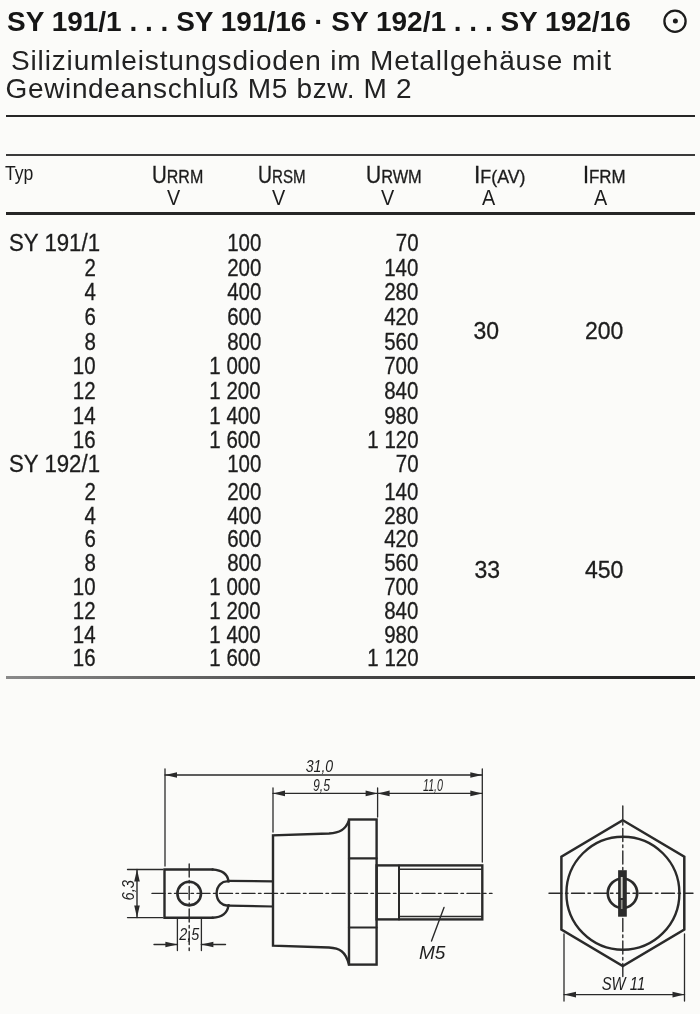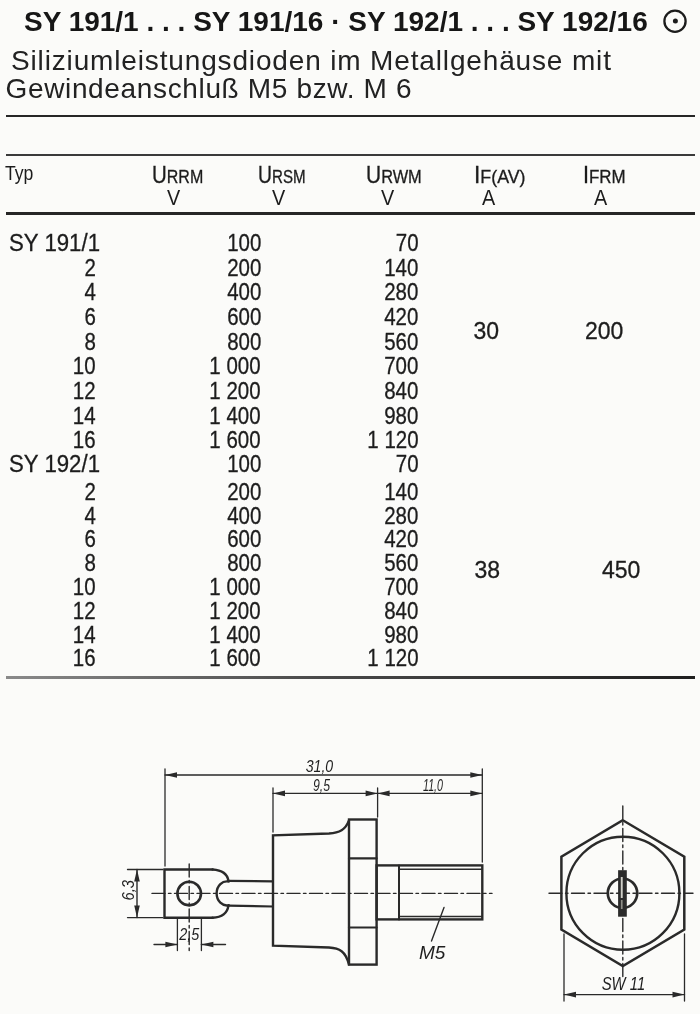--- a/index.html
+++ b/index.html
@@ -12,30 +12,30 @@
 .nl{transform-origin:0 50%}
 .rule{position:absolute;left:6px;width:689px;background:#262626}
 .hd{position:absolute;white-space:nowrap;font-size:23px;line-height:23px;transform-origin:0 50%;-webkit-text-stroke:0.3px #1c1c1c}
 .un{position:absolute;white-space:nowrap;font-size:22px;line-height:22px;transform:scaleX(0.9);transform-origin:0 50%}
 .dt{font-family:"Liberation Sans",sans-serif;font-style:italic;font-size:16px;fill:#1f1f1f}
 .dm{font-family:"Liberation Sans",sans-serif;font-style:italic;font-size:19px;fill:#1f1f1f}
 </style>
 </head>
 <body>
 
-<div class="abs" style="left:24px;top:8.4px;font-size:28px;line-height:28px;font-weight:bold;color:#161616">SY 191/1 . . . SY 191/16 · SY 192/1 . . . SY 192/16</div>
+<div class="abs" style="left:7px;top:8.4px;font-size:28px;line-height:28px;font-weight:bold;color:#161616">SY 191/1 . . . SY 191/16 · SY 192/1 . . . SY 192/16</div>
 
 <svg class="abs" style="left:662px;top:8px" width="28" height="28" viewBox="0 0 28 28">
     <circle cx="13" cy="13.2" r="10.6" fill="none" stroke="#1c1c1c" stroke-width="2.3"></circle>
     <circle cx="13.4" cy="13" r="2.5" fill="#1c1c1c"></circle>
   </svg>
 
 <div class="abs" style="left:11px;top:47.2px;font-size:28px;line-height:28px;letter-spacing:0.85px;color:#222">Siliziumleistungsdioden im Metallgehäuse mit</div>
 
-<div class="abs" style="left:5.5px;top:75.2px;font-size:28px;line-height:28px;letter-spacing:0.65px;color:#222">Gewindeanschluß M5 bzw. M 6</div>
+<div class="abs" style="left:5.5px;top:75.2px;font-size:28px;line-height:28px;letter-spacing:0.65px;color:#222">Gewindeanschluß M5 bzw. M 2</div>
 
 <div class="rule" style="top:114.5px;height:2.6px"></div>
 
 <div class="rule" style="top:154px;height:2px;background:#3a3a3a"></div>
 
 <div class="abs" style="left:5px;top:161.7px;font-size:21px;line-height:21px;transform:scaleX(0.84);transform-origin:0 50%">Typ</div>
 
 <div class="hd" style="left:151.6px;top:164.2px;transform:scaleX(0.89)">U<span style="font-size:18px">RRM</span></div>
 
 <div class="un" style="left:167px;top:187.3px">V</div>
@@ -165,22 +165,22 @@
     <span class="c num" style="right:281.5px">980</span>
   </div>
 
 <div class="row" style="top:647.4px">
     <span class="c num" style="right:604.5px">16</span>
     <span class="c num" style="right:439px">1 600</span>
     <span class="c num" style="right:281.5px">1 120</span>
   </div>
 
 <div class="row" style="top:558.7px">
-    <span class="c nl" style="left:474.5px">38</span>
-    <span class="c nl" style="left:602px">450</span>
+    <span class="c nl" style="left:474.5px">33</span>
+    <span class="c nl" style="left:585px">450</span>
   </div>
 
 <div class="rule" style="top:676.3px;height:2.5px;background:linear-gradient(90deg,#8a8a8a,#4a4a4a 45%,#1f1f1f)"></div>
 
 <svg width="700" height="274" viewBox="0 740 700 274" style="position:absolute;left:0;top:740px" fill="none" stroke-linecap="round">
 <g stroke="#2a2a2a">
 
 <g>
 <line x1="165" y1="775" x2="482.3" y2="775" stroke-width="1.4"></line>
 <path d="M165,775 l12,-2.8 v5.6 z" fill="#2a2a2a" stroke="none"></path>

